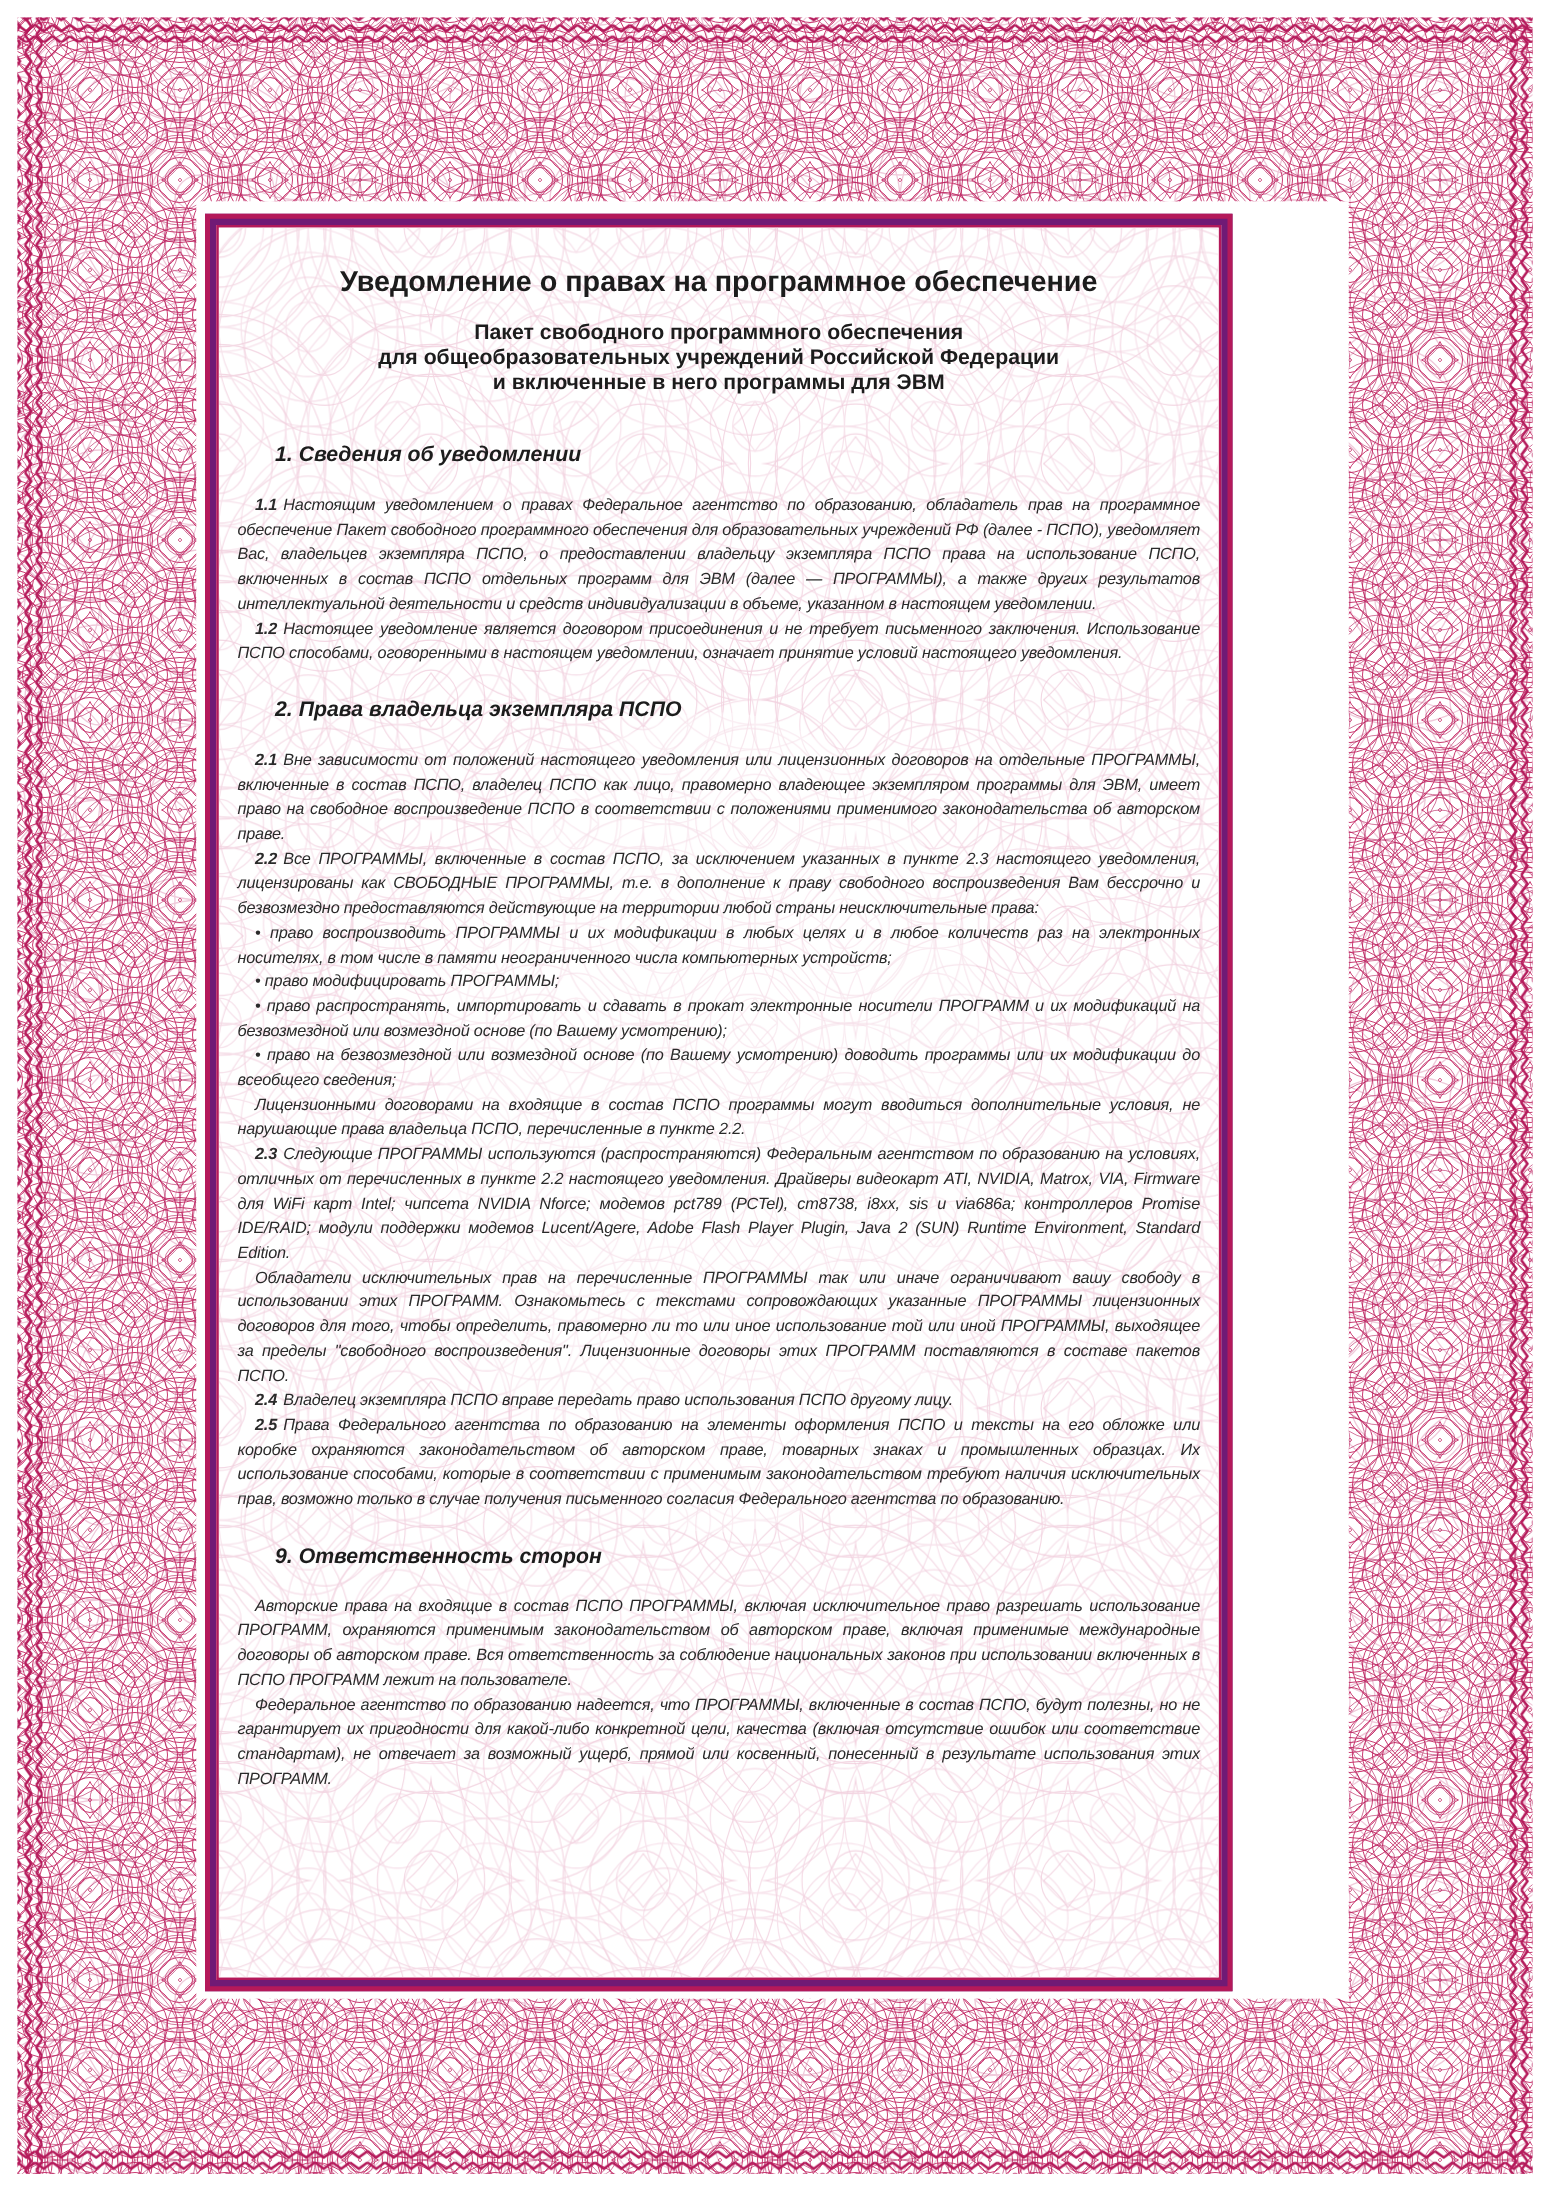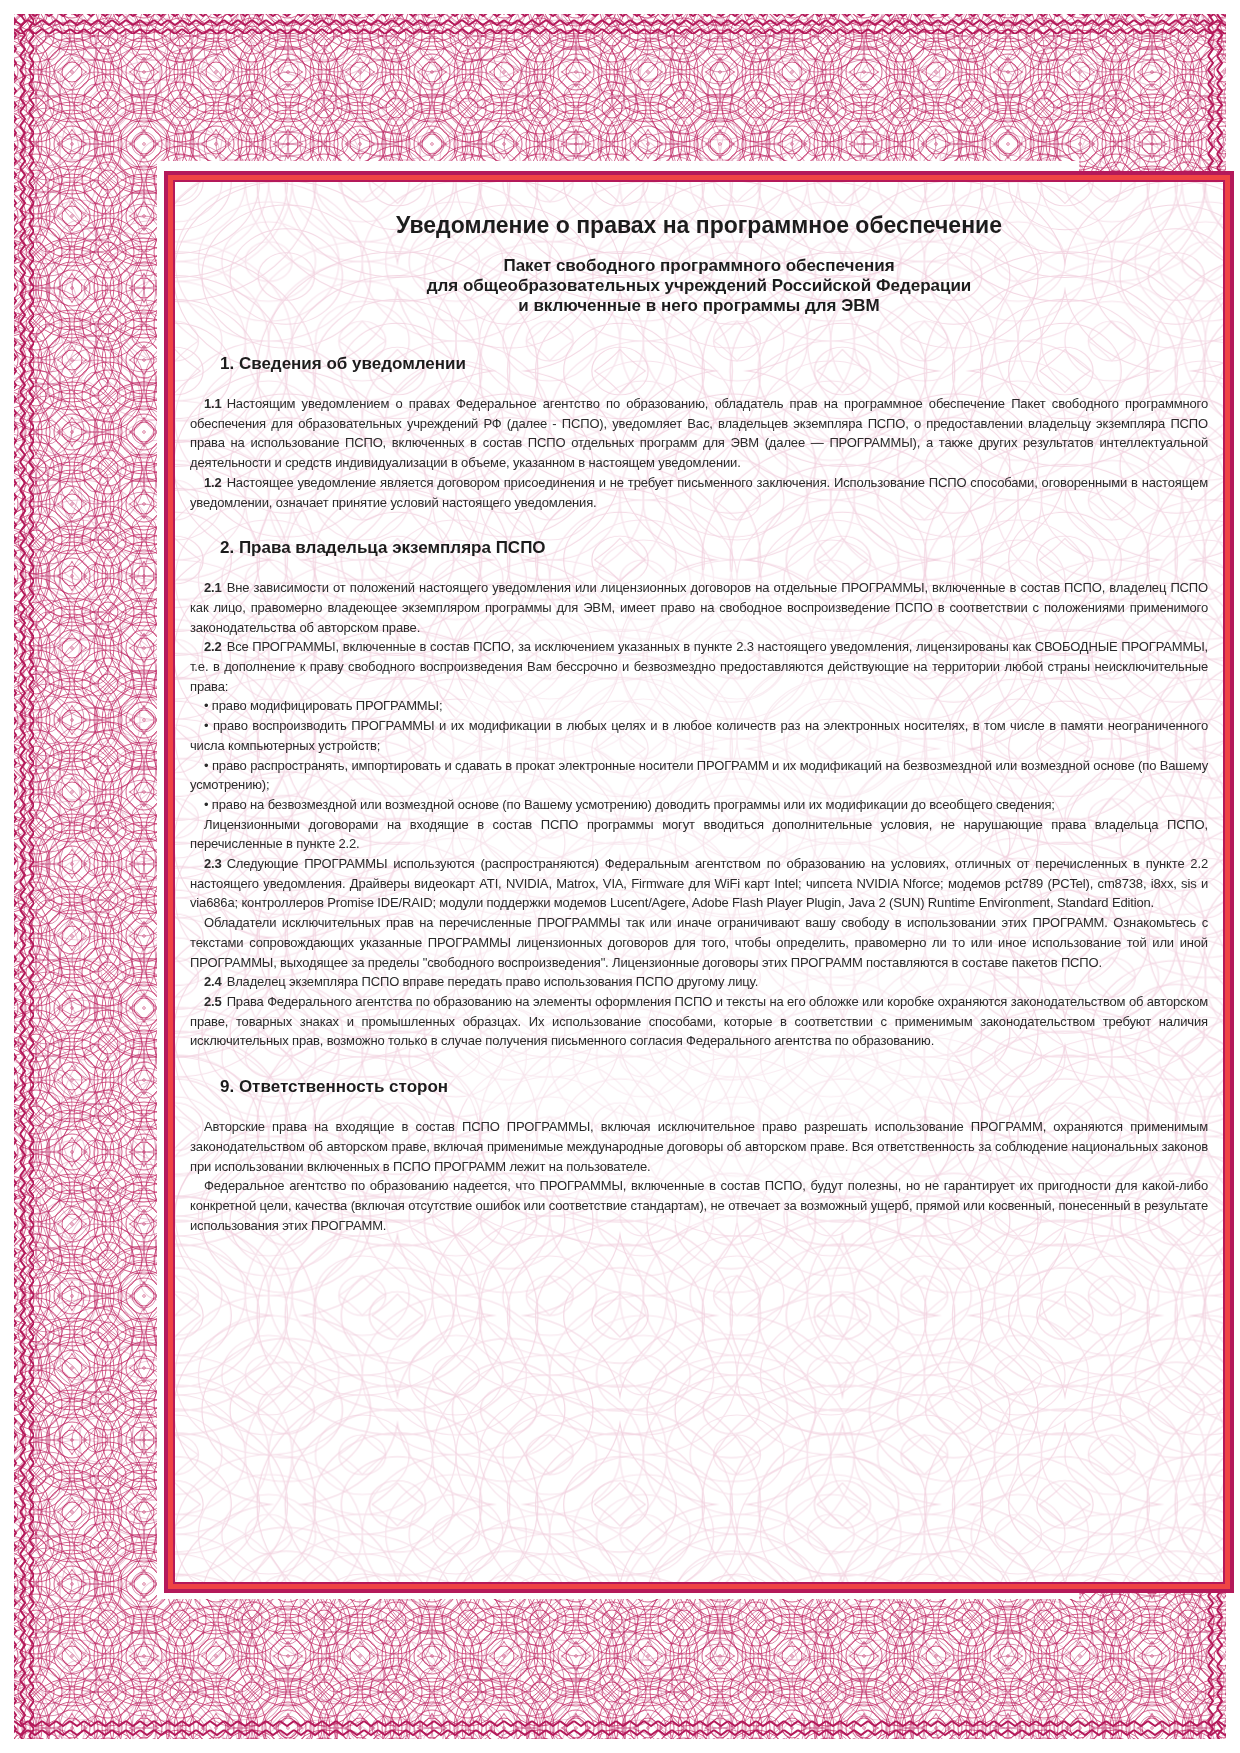--- a/index.html
+++ b/index.html
@@ -6,44 +6,44 @@
   .page{
     position:relative;
     width:1240px;height:1753px;
     background:#ffffff;
     overflow:hidden;
     font-family:"Liberation Sans", sans-serif;
     color:#262626;
   }
   .border-art{position:absolute;left:0;top:0;width:1240px;height:1753px;}
   .panel{
-    position:absolute;left:164px;top:171px;width:1070px;height:1422px;
+    position:absolute;left:164px;top:171px;width:822px;height:1422px;
     box-sizing:border-box;
     border:4px solid #b4195a;
-    background:#ef4444;
+    background:#701a75;
   }
   .panel-inner{
     position:absolute;left:5px;top:5px;right:5px;bottom:5px;
     border:2px solid #b4195a;
     overflow:hidden;
     background:#fdf4f8;
   }
   .inner-art{position:absolute;left:0;top:0;width:100%;height:100%;}
   .content{
     position:relative;z-index:2;
     box-sizing:border-box;
     height:100%;
     padding:0 15px;
   }
   .title{
     font-size:23px;font-weight:bold;text-align:center;
     margin:30px 0 17px;color:#1c1c1c;
   }
   .subtitle{font-size:17px;font-weight:bold;text-align:center;line-height:20px;color:#1c1c1c;}
-  .section{margin-top:26px;}
+  .section{margin-top:26px;font-style:italic;}
   .section-first{margin-top:38px;}
   .sec-heading{
     font-size:17px;font-weight:bold;
     margin:0 0 20px;text-indent:30px;color:#1c1c1c;
   }
   .para{
     font-size:13px;line-height:19.7px;
     text-align:justify;text-indent:14px;
     margin:0;letter-spacing:-0.15px;
     color:#2a2a2a;
@@ -155,22 +155,22 @@
         <div class="section section-first">
           <div class="sec-heading">1. Сведения об уведомлении</div>
           <p class="para"><b>1.1</b><span>Настоящим уведомлением о правах Федеральное агентство по образованию, обладатель прав на программное обеспечение Пакет свободного программного обеспечения для образовательных учреждений РФ (далее - ПСПО), уведомляет Вас, владельцев экземпляра ПСПО, о предоставлении владельцу экземпляра ПСПО права на использование ПСПО, включенных в состав ПСПО отдельных программ для ЭВМ (далее — ПРОГРАММЫ), а также других результатов интеллектуальной деятельности и средств индивидуализации в объеме, указанном в настоящем уведомлении.</span></p>
           <p class="para"><b>1.2</b><span>Настоящее уведомление является договором присоединения и не требует письменного заключения. Использование ПСПО способами, оговоренными в настоящем уведомлении, означает принятие условий настоящего уведомления.</span></p>
         </div>
 
         <div class="section">
           <div class="sec-heading">2. Права владельца экземпляра ПСПО</div>
           <p class="para"><b>2.1</b><span>Вне зависимости от положений настоящего уведомления или лицензионных договоров на отдельные ПРОГРАММЫ, включенные в состав ПСПО, владелец ПСПО как лицо, правомерно владеющее экземпляром программы для ЭВМ, имеет право на свободное воспроизведение ПСПО в соответствии с положениями применимого законодательства об авторском праве.</span></p>
           <p class="para"><b>2.2</b><span>Все ПРОГРАММЫ, включенные в состав ПСПО, за исключением указанных в пункте 2.3 настоящего уведомления, лицензированы как СВОБОДНЫЕ ПРОГРАММЫ, т.е. в дополнение к праву свободного воспроизведения Вам бессрочно и безвозмездно предоставляются действующие на территории любой страны неисключительные права:</span></p>
+          <p class="para"><span>• право воспроизводить ПРОГРАММЫ и их модификации в любых целях и в любое количеств раз на электронных носителях, в том числе в памяти неограниченного числа компьютерных устройств;</span></p>
           <p class="para"><span>• право модифицировать ПРОГРАММЫ;</span></p>
-          <p class="para"><span>• право воспроизводить ПРОГРАММЫ и их модификации в любых целях и в любое количеств раз на электронных носителях, в том числе в памяти неограниченного числа компьютерных устройств;</span></p>
           <p class="para"><span>• право распространять, импортировать и сдавать в прокат электронные носители ПРОГРАММ и их модификаций на безвозмездной или возмездной основе (по Вашему усмотрению);</span></p>
           <p class="para"><span>• право на безвозмездной или возмездной основе (по Вашему усмотрению) доводить программы или их модификации до всеобщего сведения;</span></p>
           <p class="para"><span>Лицензионными договорами на входящие в состав ПСПО программы могут вводиться дополнительные условия, не нарушающие права владельца ПСПО, перечисленные в пункте 2.2.</span></p>
           <p class="para"><b>2.3</b><span>Следующие ПРОГРАММЫ используются (распространяются) Федеральным агентством по образованию на условиях, отличных от перечисленных в пункте 2.2 настоящего уведомления. Драйверы видеокарт ATI, NVIDIA, Matrox, VIA, Firmware для WiFi карт Intel; чипсета NVIDIA Nforce; модемов pct789 (PCTel), cm8738, i8xx, sis и via686a; контроллеров Promise IDE/RAID; модули поддержки модемов Lucent/Agere, Adobe Flash Player Plugin, Java 2 (SUN) Runtime Environment, Standard Edition.</span></p>
           <p class="para"><span>Обладатели исключительных прав на перечисленные ПРОГРАММЫ так или иначе ограничивают вашу свободу в использовании этих ПРОГРАММ. Ознакомьтесь с текстами сопровождающих указанные ПРОГРАММЫ лицензионных договоров для того, чтобы определить, правомерно ли то или иное использование той или иной ПРОГРАММЫ, выходящее за пределы "свободного воспроизведения". Лицензионные договоры этих ПРОГРАММ поставляются в составе пакетов ПСПО.</span></p>
           <p class="para"><b>2.4</b><span>Владелец экземпляра ПСПО вправе передать право использования ПСПО другому лицу.</span></p>
           <p class="para"><b>2.5</b><span>Права Федерального агентства по образованию на элементы оформления ПСПО и тексты на его обложке или коробке охраняются законодательством об авторском праве, товарных знаках и промышленных образцах. Их использование способами, которые в соответствии с применимым законодательством требуют наличия исключительных прав, возможно только в случае получения письменного согласия Федерального агентства по образованию.</span></p>
         </div>
 
         <div class="section">

